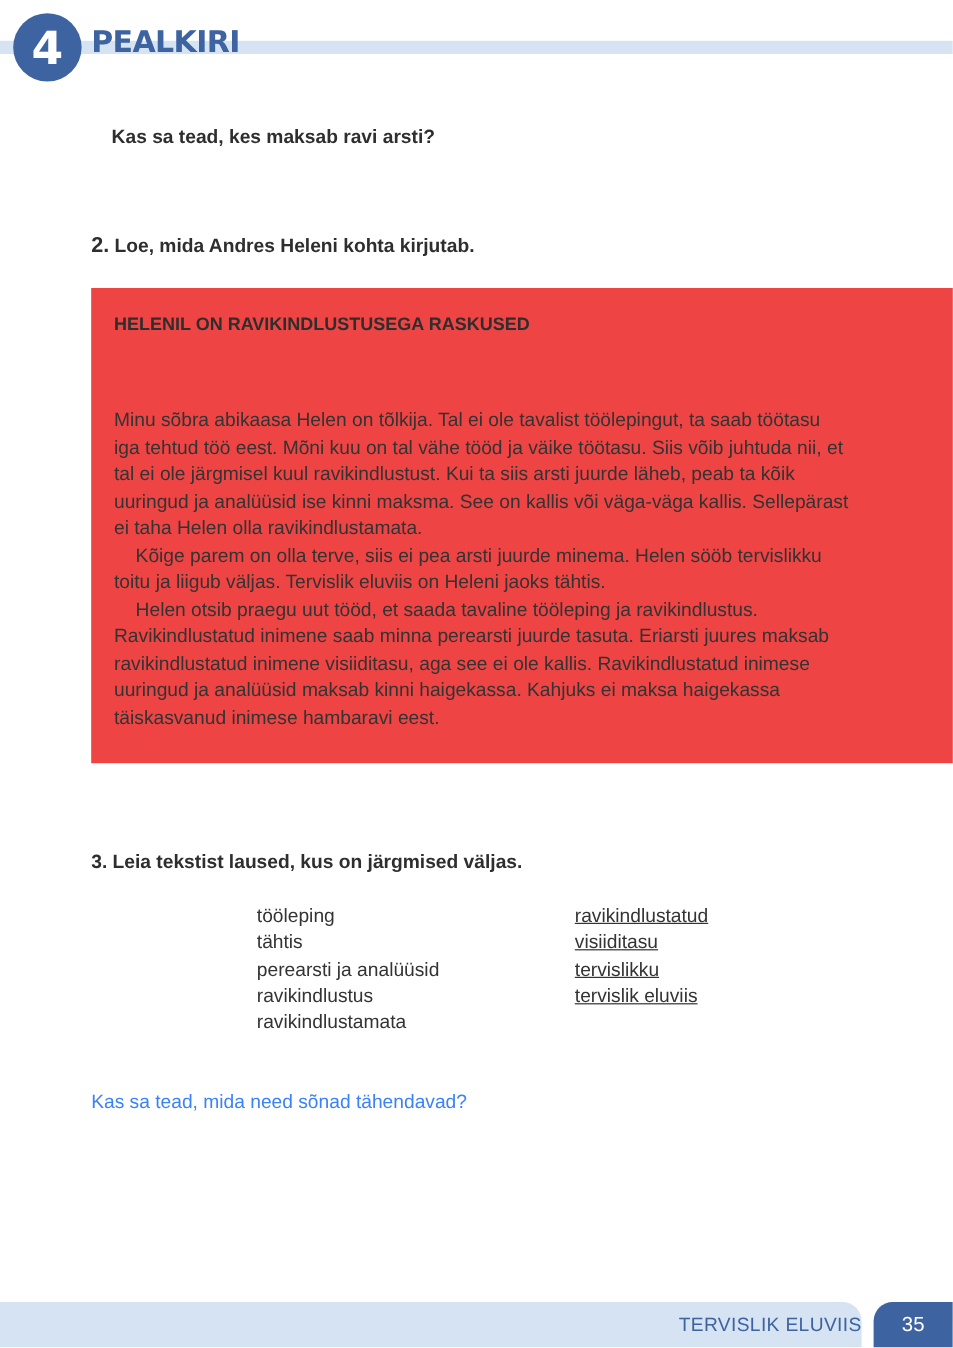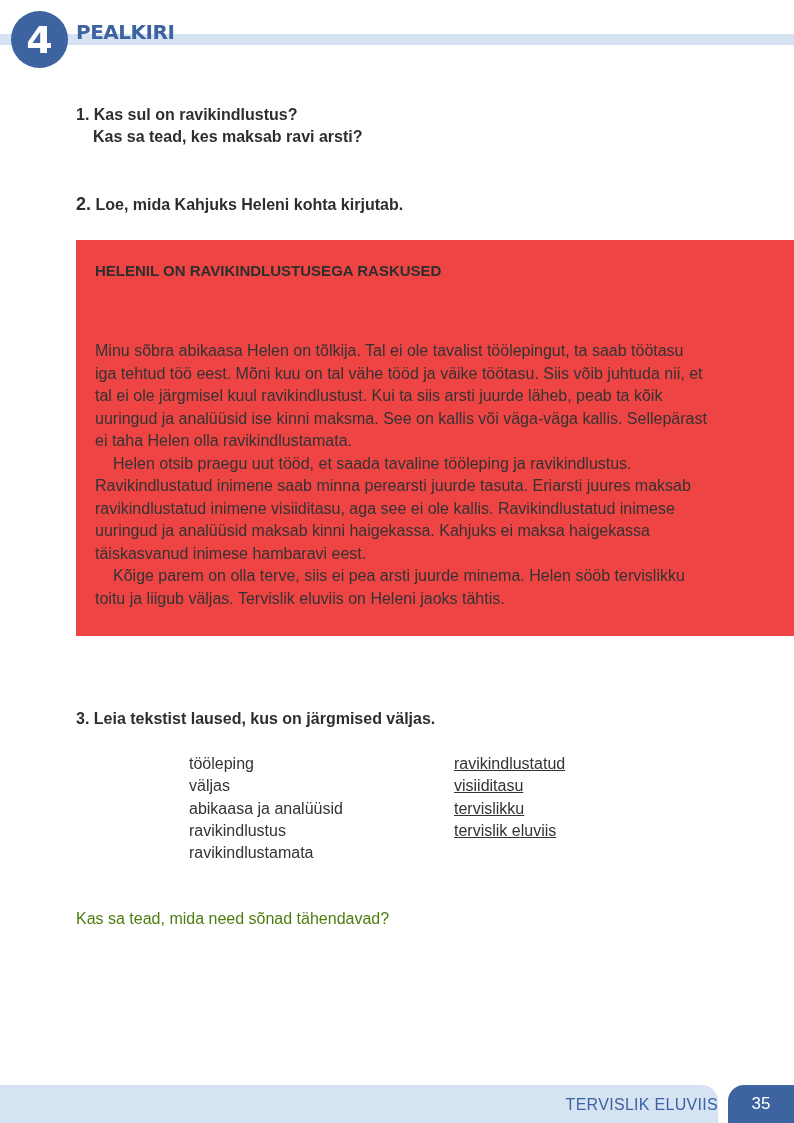--- a/index.html
+++ b/index.html
@@ -15,21 +15,21 @@
   }
   .chapter-badge {
     position: absolute; left: 11px; top: 11px; width: 57px; height: 57px;
     border-radius: 50%; background: #3d63a0;
     color: #fff; font-weight: bold; font-size: 38px;
     display: flex; align-items: center; justify-content: center;
     font-family: "DejaVu Sans", sans-serif;
   }
   .page-title {
     position: absolute; left: 76px; top: 20px;
-    color: #3d63a0; font-weight: bold; font-size: 20px;
+    color: #3d63a0; font-weight: bold; font-size: 25px;
     font-family: "DejaVu Sans", sans-serif; letter-spacing: -0.5px;
   }
   .task {
     position: absolute; left: 76px; font-weight: bold; font-size: 16px;
     color: #2e2e2e; line-height: 22px;
   }
   .task .num { font-size: 16px; }
   .task-1 { top: 104px; }
   .task-1 .line2 { padding-left: 17px; }
   .task-2 { top: 193px; }
@@ -49,24 +49,24 @@
     font-size: 16px; line-height: 22.5px; color: #333; margin-top: 34px;
   }
   .reading-text p { margin: 0; }
   .reading-text p.indent { text-indent: 18px; }
 
   .word-col {
     position: absolute; top: 753px; font-size: 16px; line-height: 22.3px; color: #333;
   }
   .word-col-1 { left: 189px; }
   .word-col-2 { left: 454px; text-decoration: underline; }
-  .word-col div { white-space: nowrap; }
+  .word-col div { white-space: nowrap; margin-left: 25px; }
 
   .question {
-    position: absolute; left: 76px; top: 910px; font-size: 16px; color: #4d7c0f;
+    position: absolute; left: 76px; top: 910px; font-size: 16px; color: #3b82f6;
   }
 
   .footer-bar {
     position: absolute; left: 0; top: 1085px; width: 718px; height: 38px;
     background: #d5e3f3; border-top-right-radius: 16px;
   }
   .footer-label {
     position: absolute; right: 0; top: 11px;
     color: #3d63a0; font-size: 16px; letter-spacing: 0.3px;
   }
@@ -78,50 +78,46 @@
   }
 </style>
 </head>
 <body>
 
 <div class="header-bar"></div>
 <div class="chapter-badge">4</div>
 <div class="page-title">PEALKIRI</div>
 
 <div class="task task-1">
-  <div>
-    <span class="num">1.</span>
-    <span>Kas sul on ravikindlustus?</span>
-  </div>
   <div class="line2">Kas sa tead, kes maksab ravi arsti?</div>
 </div>
 
 <div class="task task-2">
   <span class="num">2.</span>
-  <span>Loe, mida Kahjuks Heleni kohta kirjutab.</span>
+  <span>Loe, mida Andres Heleni kohta kirjutab.</span>
 </div>
 
 <div class="reading-box">
   <div class="reading-title">HELENIL ON RAVIKINDLUSTUSEGA RASKUSED</div>
   <div class="reading-text">
     <p>Minu sõbra abikaasa Helen on tõlkija. Tal ei ole tavalist töölepingut, ta saab töötasu iga tehtud töö eest. Mõni kuu on tal vähe tööd ja väike töötasu. Siis võib juhtuda nii, et tal ei ole järgmisel kuul ravikindlustust. Kui ta siis arsti juurde läheb, peab ta kõik uuringud ja analüüsid ise kinni maksma. See on kallis või väga-väga kallis. Sellepärast ei taha Helen olla ravikindlustamata.</p>
+    <p class="indent">Kõige parem on olla terve, siis ei pea arsti juurde minema. Helen sööb tervislikku toitu ja liigub väljas. Tervislik eluviis on Heleni jaoks tähtis.</p>
     <p class="indent">Helen otsib praegu uut tööd, et saada tavaline tööleping ja ravikindlustus. Ravikindlustatud inimene saab minna perearsti juurde tasuta. Eriarsti juures maksab ravikindlustatud inimene visiiditasu, aga see ei ole kallis. Ravikindlustatud inimese uuringud ja analüüsid maksab kinni haigekassa. Kahjuks ei maksa haigekassa täiskasvanud inimese hambaravi eest.</p>
-    <p class="indent">Kõige parem on olla terve, siis ei pea arsti juurde minema. Helen sööb tervislikku toitu ja liigub väljas. Tervislik eluviis on Heleni jaoks tähtis.</p>
   </div>
 </div>
 
 <div class="task task-3">
   <span class="num">3.</span>
   <span>Leia tekstist laused, kus on järgmised väljas.</span>
 </div>
 
 <div class="word-col word-col-1">
   <div>tööleping</div>
-  <div>väljas</div>
-  <div>abikaasa ja analüüsid</div>
+  <div>tähtis</div>
+  <div>perearsti ja analüüsid</div>
   <div>ravikindlustus</div>
   <div>ravikindlustamata</div>
 </div>
 <div class="word-col word-col-2">
   <div>ravikindlustatud</div>
   <div>visiiditasu</div>
   <div>tervislikku</div>
   <div>tervislik eluviis</div>
 </div>
 

